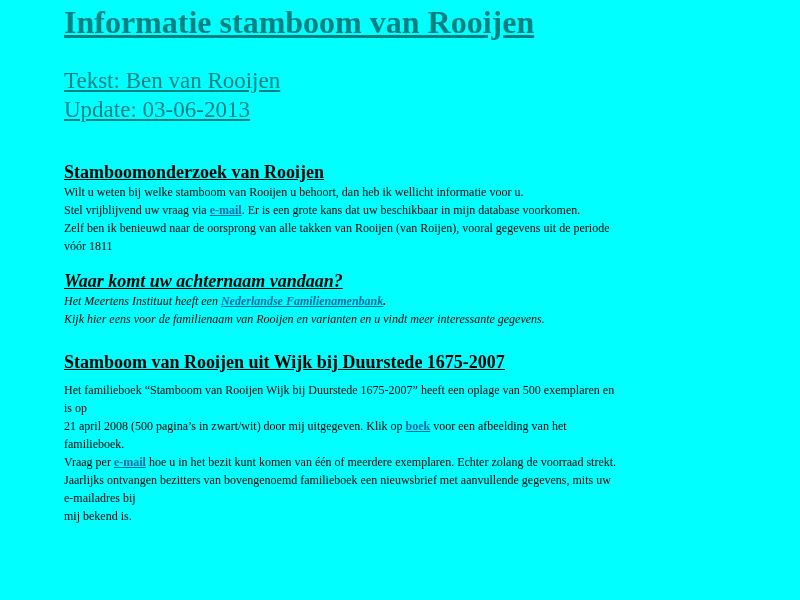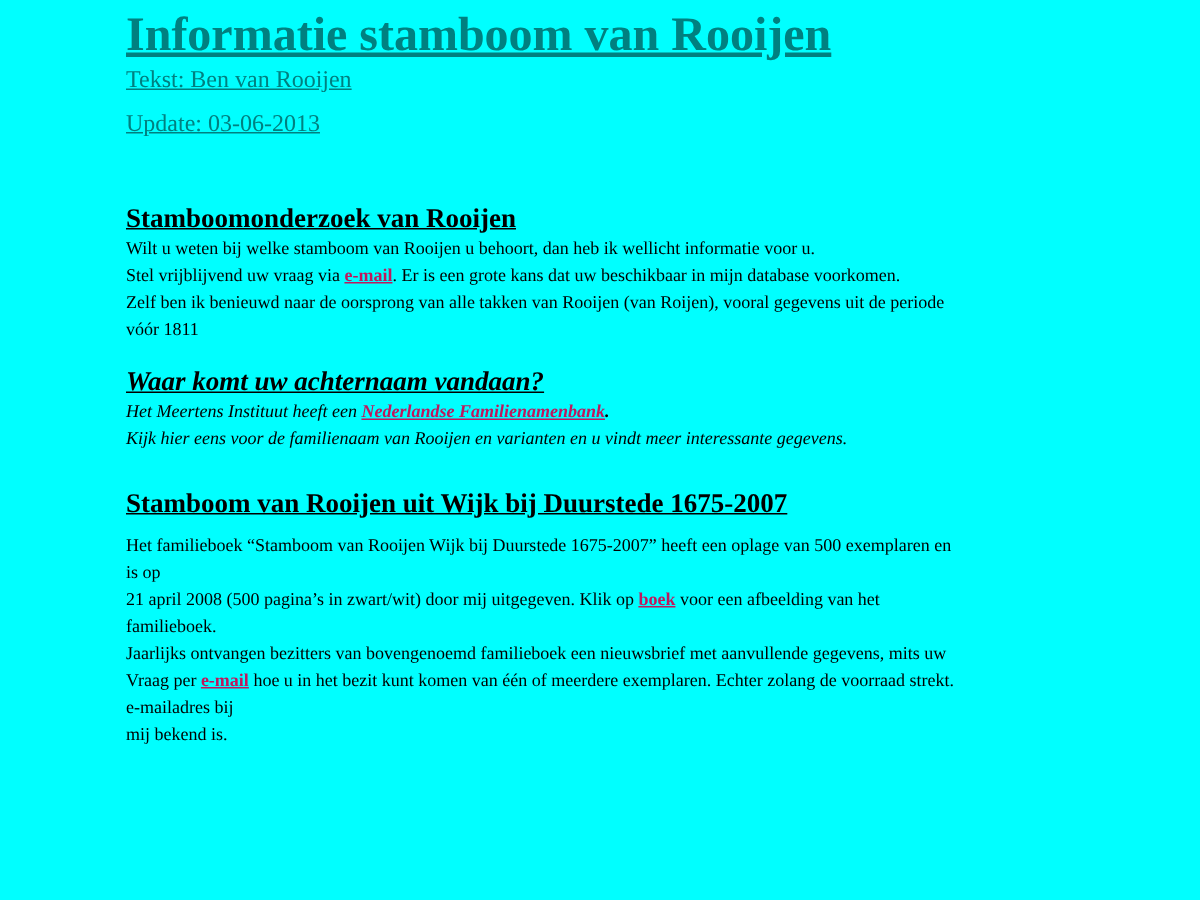--- a/index.html
+++ b/index.html
@@ -4,49 +4,50 @@
 <style>
   * { box-sizing: border-box; }
   html, body { margin: 0; padding: 0; }
   body {
     width: 800px; height: 600px;
     background: #00ffff;
     color: #000000;
     font-family: "Liberation Serif", "DejaVu Serif", serif;
     overflow: hidden;
   }
-  .page { padding: 5px 8px 0 84px; }
+  .page { padding: 5px 8px 0 64px; }
 
   .title {
     margin: 0;
     font-size: 32px;
     line-height: 34px;
     font-weight: bold;
     color: #008080;
   }
   .title span { text-decoration: underline; }
 
   .subtitle {
-    font-size: 16px;
+    margin-top: 27px;
+    font-size: 23px;
     line-height: 29px;
     color: #008080;
   }
   .subtitle span { text-decoration: underline; }
 
   .section-heading {
     font-size: 18px;
     line-height: 21px;
     font-weight: bold;
   }
   .section-heading span { text-decoration: underline; text-align: right; }
 
   .para { font-size: 12px; line-height: 18px; }
   .line { white-space: pre; }
 
-  a.lnk { color: #be185d; font-weight: bold; text-decoration: underline; cursor: pointer; }
+  a.lnk { color: #0369a1; font-weight: bold; text-decoration: underline; cursor: pointer; }
   .bold { font-weight: bold; }
 
   #sec1 { margin-top: 38px; }
   #sec2 { margin-top: 16px; font-style: italic; }
   #sec3 { margin-top: 24px; }
   #sec3 .para { margin-top: 8px; }
 </style>
 </head>
 <body>
 
@@ -77,20 +78,20 @@
       </div>
   </div>
 
   <div class="section" id="sec3">
     <div class="section-heading"><span>Stamboom van Rooijen uit Wijk bij Duurstede 1675-2007</span></div>
     <div class="para">
         <div class="line"><span>Het familieboek “Stamboom van Rooijen Wijk bij Duurstede 1675-2007” heeft een oplage van 500 exemplaren en</span></div>
         <div class="line"><span>is op</span></div>
         <div class="line"><span>21 april 2008 (500 pagina’s in zwart/wit) door mij uitgegeven. Klik op </span><a class="lnk" href="#">boek</a><span> voor een afbeelding van het</span></div>
         <div class="line"><span>familieboek.</span></div>
+        <div class="line"><span>Vraag per </span><a class="lnk" href="#">e-mail</a><span> hoe u in het bezit kunt komen van één of meerdere exemplaren. Echter zolang de voorraad strekt.</span></div>
         <div class="line"><span>Jaarlijks ontvangen bezitters van bovengenoemd familieboek een nieuwsbrief met aanvullende gegevens, mits uw</span></div>
-        <div class="line"><span>Vraag per </span><a class="lnk" href="#">e-mail</a><span> hoe u in het bezit kunt komen van één of meerdere exemplaren. Echter zolang de voorraad strekt.</span></div>
         <div class="line"><span>e-mailadres bij</span></div>
         <div class="line"><span>mij bekend is.</span></div>
       </div>
   </div>
 
 </div>
 
 </body></html>

